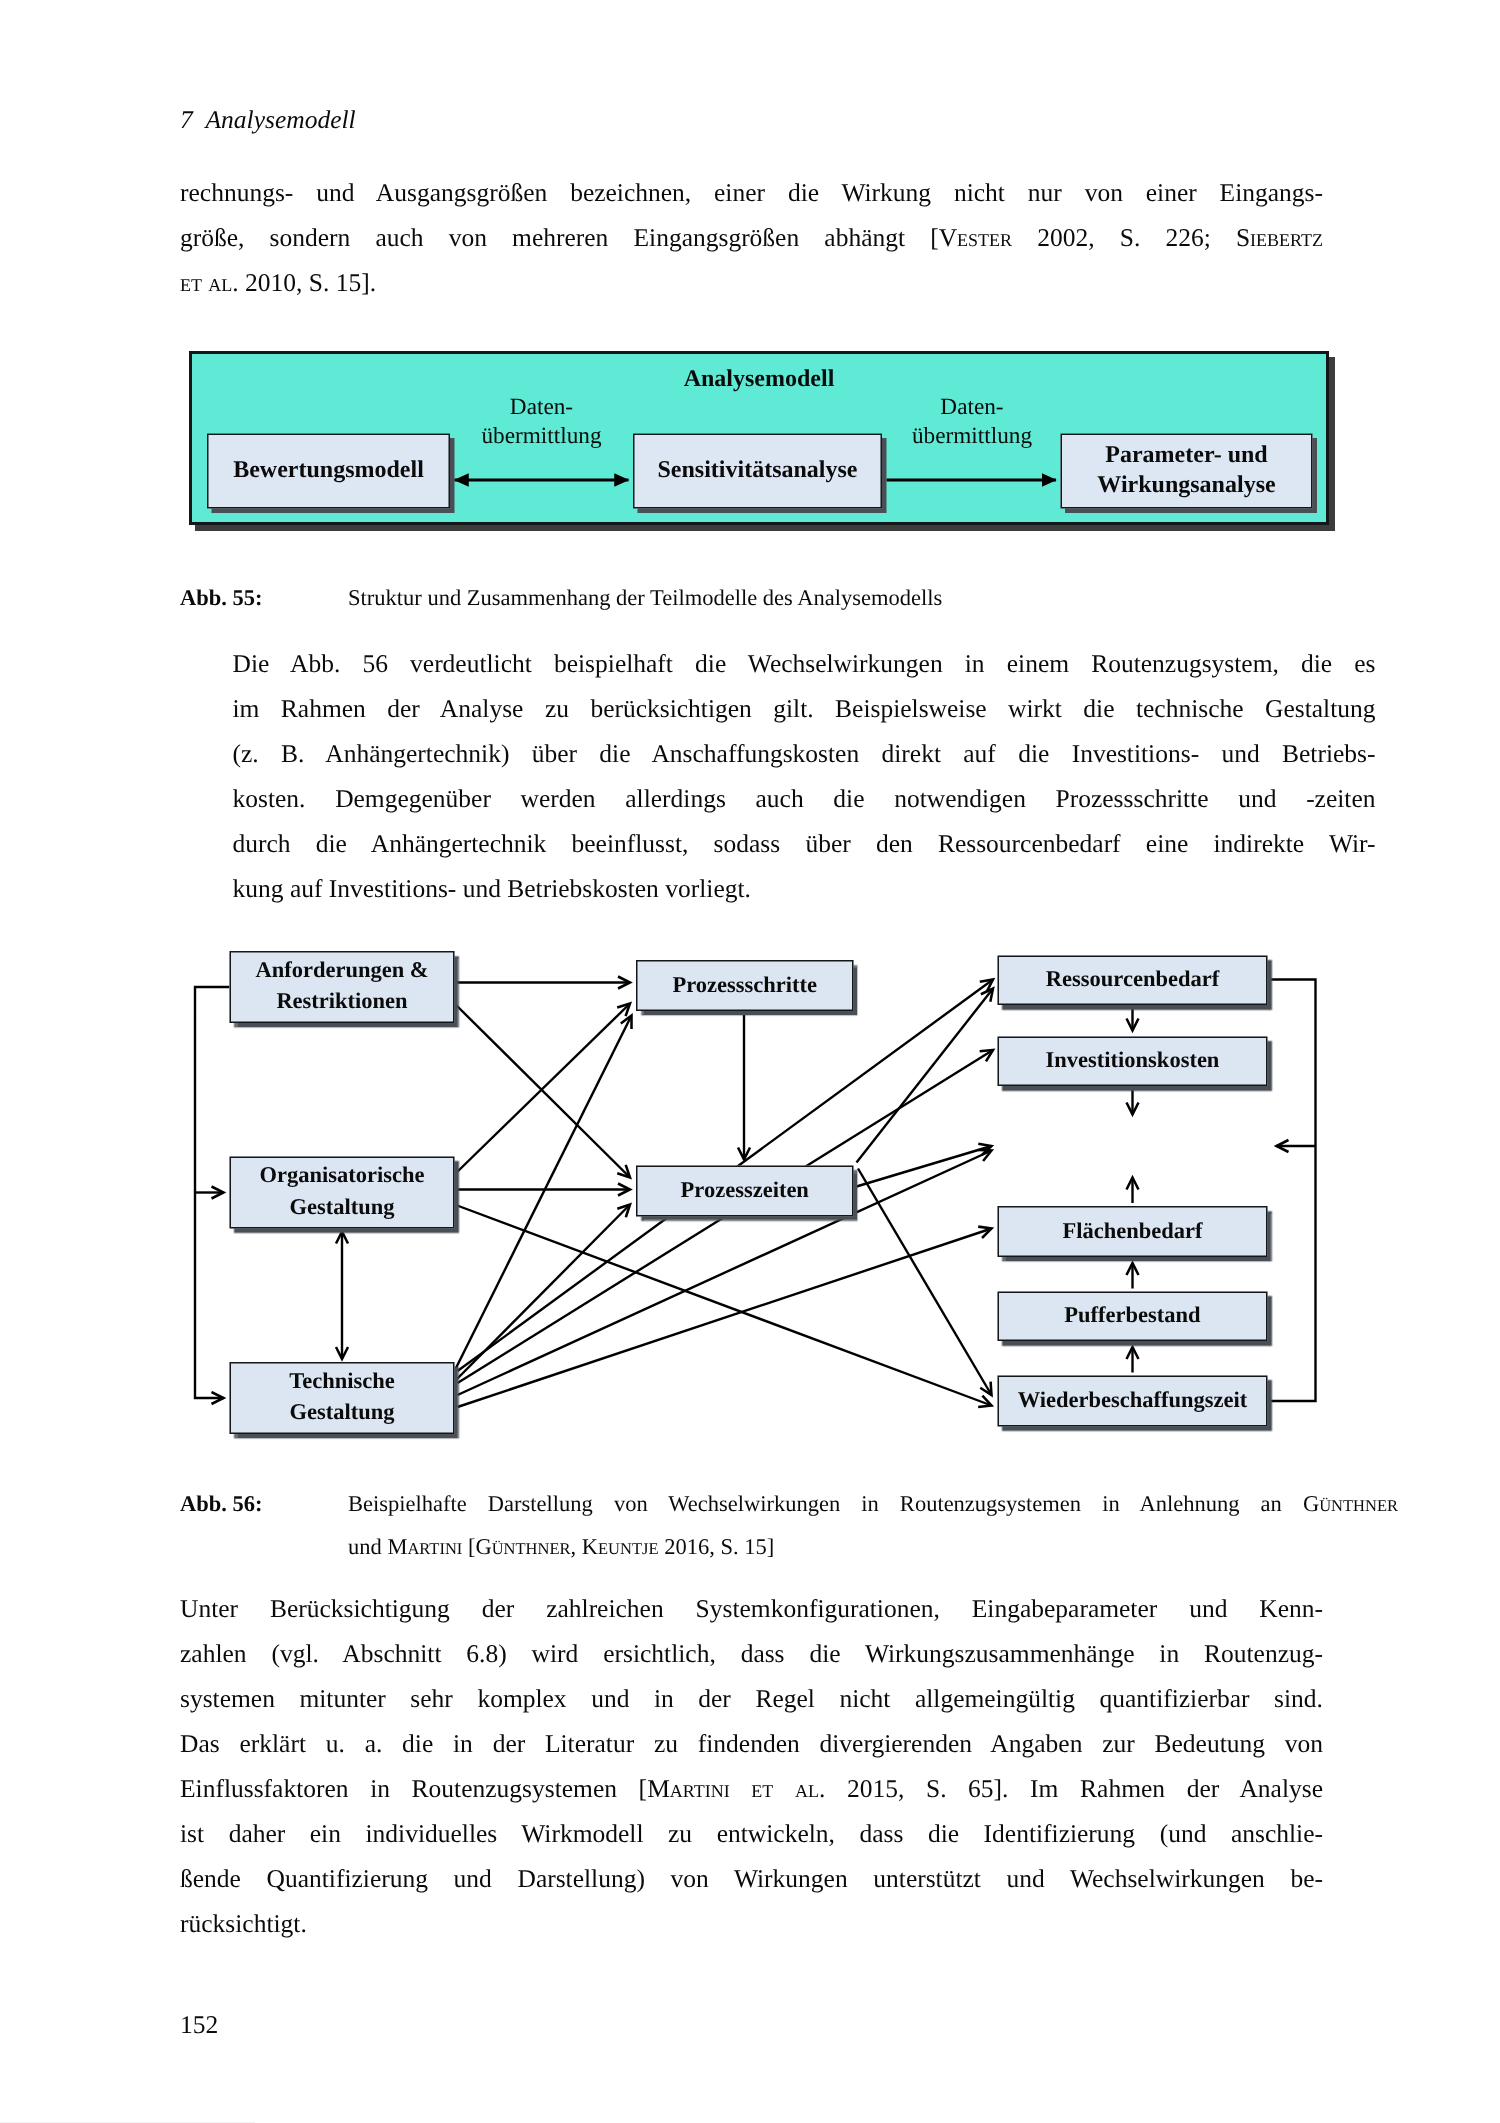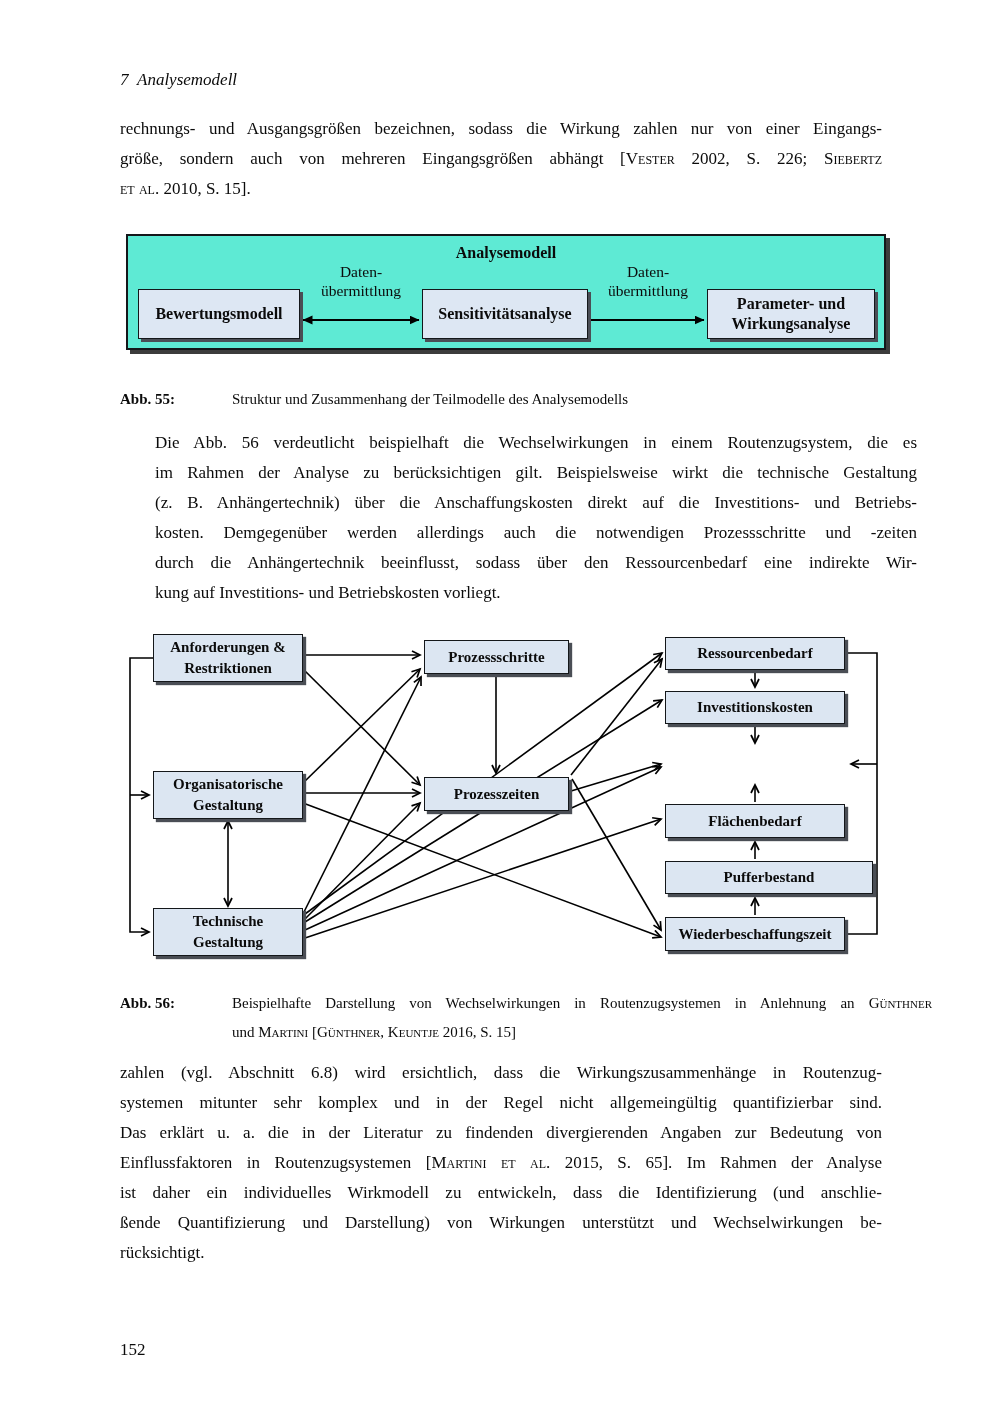--- a/index.html
+++ b/index.html
@@ -42,21 +42,21 @@
   .page-number{position:absolute;left:120px;top:1340px;font-size:17px;}
 </style>
 </head>
 <body>
 
 <div class="page">
 
   <div class="chapter-header">7&nbsp;&nbsp;Analysemodell</div>
 
   <div class="body-par" style="top:114px;">
-      <div class="tline"><span>rechnungs- und Ausgangsgrößen bezeichnen, sodass die Wirkung zahlen nur von einer Eingangs-</span></div>
+      <div class="tline"><span>rechnungs- und Ausgangsgrößen bezeichnen, einer die Wirkung nicht nur von einer Eingangs-</span></div>
       <div class="tline"><span>größe, sondern auch von mehreren Eingangsgrößen abhängt [</span><span class="sc">Vester</span><span> 2002, S. 226; </span><span class="sc">Siebertz</span></div>
       <div class="tline last"><span class="sc">et al.</span><span> 2010, S. 15].</span></div>
     </div>
 
   <div class="fig55">
     <div class="fig55-title">Analysemodell</div>
     <svg class="f55-arrowlayer" width="756" height="112" viewBox="0 0 756 112">
       <defs>
         <marker id="tri" markerWidth="11" markerHeight="10" refX="9.5" refY="4.5" orient="auto" markerUnits="userSpaceOnUse">
           <path d="M0,0 L10,4.5 L0,9 z" fill="#000"></path>
@@ -136,33 +136,34 @@
       </g>
     </svg>
     <div class="f56box" style="left:33px;top:7px;width:150px;height:48px;">Anforderungen &amp; Restriktionen</div>
     <div class="f56box" style="left:33px;top:144px;width:150px;height:48px;">Organisatorische Gestaltung</div>
     <div class="f56box" style="left:33px;top:281px;width:150px;height:48px;">Technische Gestaltung</div>
     <div class="f56box" style="left:304px;top:13px;width:145px;height:34px;">Prozessschritte</div>
     <div class="f56box" style="left:304px;top:150px;width:145px;height:34px;">Prozesszeiten</div>
     <div class="f56box" style="left:545px;top:10px;width:180px;height:33px;">Ressourcenbedarf</div>
     <div class="f56box" style="left:545px;top:64px;width:180px;height:33px;">Investitionskosten</div>
     <div class="f56box" style="left:545px;top:177px;width:180px;height:34px;">Flächenbedarf</div>
-    <div class="f56box" style="left:545px;top:234px;width:208px;height:33px;">Pufferbestand</div>
+    <div class="f56box" style="left:545px;top:234px;width:180px;height:33px;">Pufferbestand</div>
     <div class="f56box" style="left:545px;top:290px;width:180px;height:34px;">Wiederbeschaffungszeit</div>
   </div>
 
   <div class="caption" style="top:989px;">
     <div class="cap-label">Abb. 56:</div>
     <div class="cap-body">
         <div class="tline"><span>Beispielhafte Darstellung von Wechselwirkungen in Routenzugsystemen in Anlehnung an </span><span class="sc">Günthner</span></div>
         <div class="tline last"><span>und </span><span class="sc">Martini</span><span> [</span><span class="sc">Günthner, Keuntje</span><span> 2016, S. 15]</span></div>
       </div>
   </div>
 
   <div class="body-par" style="top:1058px;">
+      <div class="tline"><span>Unter Berücksichtigung der zahlreichen Systemkonfigurationen, Eingabeparameter und Kenn-</span></div>
       <div class="tline"><span>zahlen (vgl. Abschnitt 6.8) wird ersichtlich, dass die Wirkungszusammenhänge in Routenzug-</span></div>
       <div class="tline"><span>systemen mitunter sehr komplex und in der Regel nicht allgemeingültig quantifizierbar sind.</span></div>
       <div class="tline"><span>Das erklärt u. a. die in der Literatur zu findenden divergierenden Angaben zur Bedeutung von</span></div>
       <div class="tline"><span>Einflussfaktoren in Routenzugsystemen [</span><span class="sc">Martini et al.</span><span> 2015, S. 65]. Im Rahmen der Analyse</span></div>
       <div class="tline"><span>ist daher ein individuelles Wirkmodell zu entwickeln, dass die Identifizierung (und anschlie-</span></div>
       <div class="tline"><span>ßende Quantifizierung und Darstellung) von Wirkungen unterstützt und Wechselwirkungen be-</span></div>
       <div class="tline last"><span>rücksichtigt.</span></div>
     </div>
 
   <div class="page-number">152</div>

